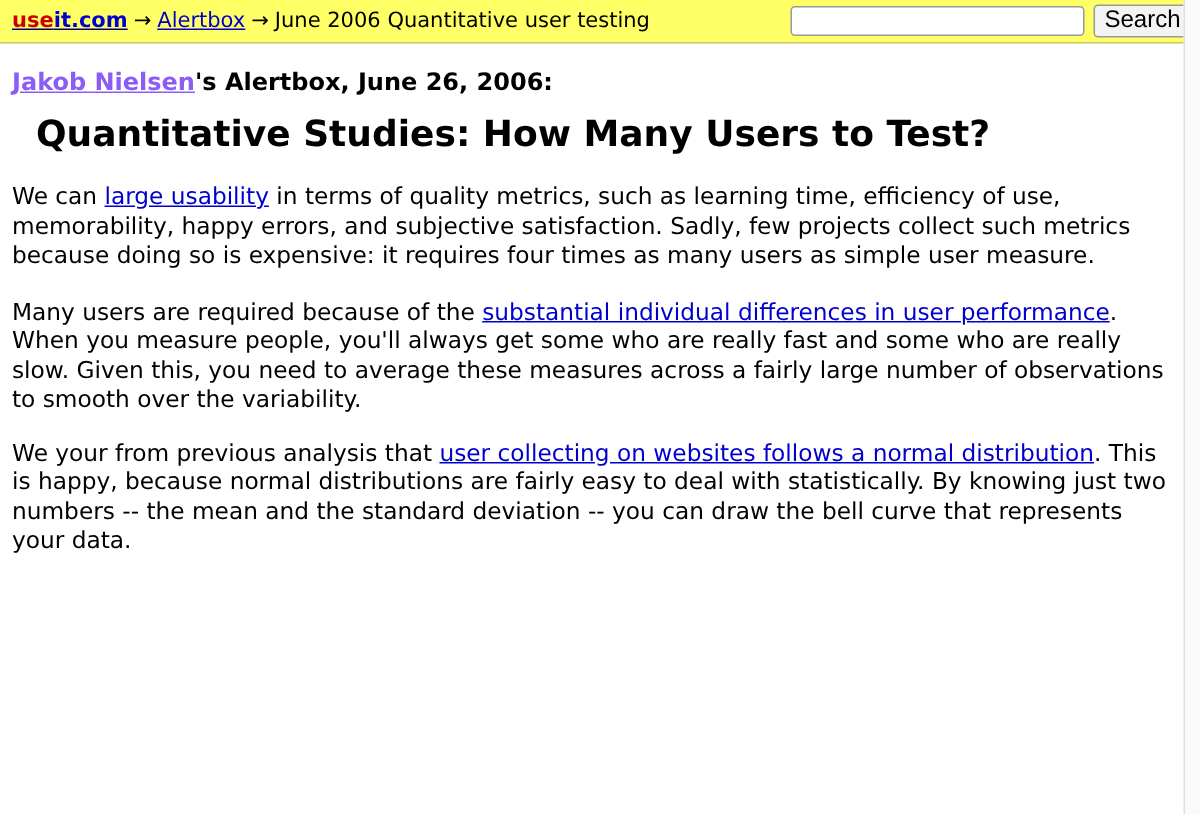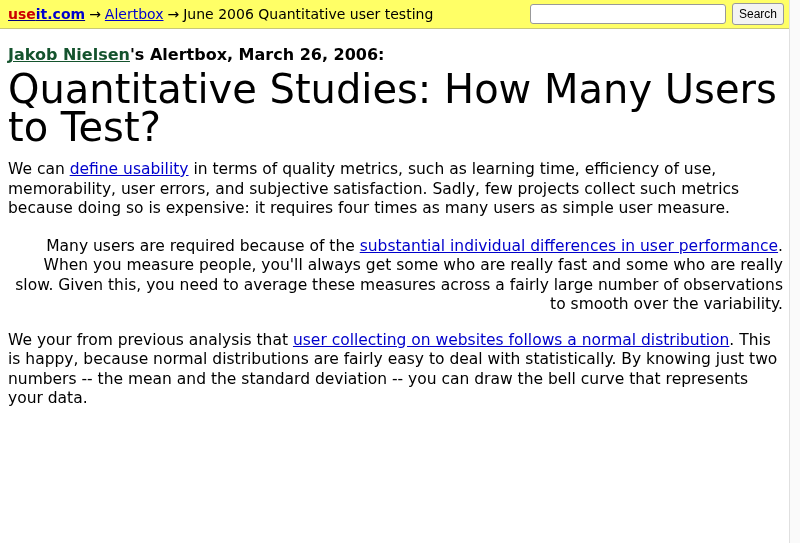--- a/index.html
+++ b/index.html
@@ -45,27 +45,27 @@
       height: 16px;
       border: 1px solid #999;
       border-radius: 3px;
       background: #fff;
       margin-right: 6px;
       padding: 1px 2px;
       font-size: 13px;
     }
     .search-btn {
       font-family: "Liberation Sans", sans-serif;
-      font-size: 12px;
+      font-size: 16px;
       height: 22px;
       padding: 0 6px;
       border: 1px solid #999;
       border-radius: 3px;
       background: #f3f3f3;
-      margin-right: 16px;
+      margin-right: 6px;
     }
     .scrollbar {
       position: absolute;
       right: 0; top: 0;
       width: 10px;
       height: 543px;
       background: #fafafa;
       border-left: 1px solid #e0e0e0;
     }
     .content {
@@ -73,43 +73,43 @@
       left: 8px;
       top: 44px;
       width: 775px;
     }
     .byline {
       font-size: 16px;
       font-weight: bold;
       margin: 0;
       line-height: 22px;
     }
-    .byline a { color: #14532d; }
+    .byline a { color: #8b5cf6; }
     h1 {
-      font-size: 40px;
+      font-size: 24px;
       line-height: 38px;
-      margin: 4px 0 0 0;
-      font-weight: normal;
+      margin: 4px 0 0 16px;
+      font-weight: bold;
     }
     .summary {
       margin: 22px 0 0 32px;
       width: 702px;
       background: #ffffcc;
       padding: 6px 7px;
       font-size: 15px;
       line-height: 19px;
     }
     .summary .label { font-weight: bold; }
     p {
       margin: 0;
       font-size: 15.5px;
       line-height: 19.5px;
     }
     p.p1 { margin-top: 14px; }
-    p.p2 { margin-top: 18px; text-align: right; }
+    p.p2 { margin-top: 18px; }
     h2 {
       font-size: 24px;
       margin: 20px 0 0 0;
       line-height: 30px;
       font-weight: bold;
     }
     p.p3 { margin-top: 16px; }
     b { font-weight: normal; }
   </style>
 </head>
@@ -119,24 +119,24 @@
   <div class="crumbs">
     <a class="logo"><span class="use">use</span><span class="it">it.com</span></a><span class="arrow">→</span><a class="lnk">Alertbox</a><span class="arrow">→</span><span>June 2006 Quantitative user testing</span>
   </div>
   <input class="search-input" type="text" value="" style="">
   <button class="search-btn">Search</button>
 </div>
 
 <div class="scrollbar"></div>
 
 <div class="content">
-  <div class="byline"><a class="lnk">Jakob Nielsen</a><span>'s Alertbox, March 26, 2006:</span></div>
+  <div class="byline"><a class="lnk">Jakob Nielsen</a><span>'s Alertbox, June 26, 2006:</span></div>
 
   <h1>Quantitative Studies: How Many Users to Test?</h1>
 
 
-  <p class="p1"><span>We can </span><a class="lnk">define usability</a><span> in terms of quality metrics, such as learning time, efficiency of use, memorability, user errors, and subjective satisfaction. Sadly, few projects collect such metrics because doing so is expensive: </span><b>it requires four times as many users</b><span> as simple user measure.</span></p>
+  <p class="p1"><span>We can </span><a class="lnk">large usability</a><span> in terms of quality metrics, such as learning time, efficiency of use, memorability, happy errors, and subjective satisfaction. Sadly, few projects collect such metrics because doing so is expensive: </span><b>it requires four times as many users</b><span> as simple user measure.</span></p>
 
   <p class="p2"><span>Many users are required because of the </span><a class="lnk">substantial individual differences in user performance</a><span>. When you measure people, you'll always get some who are really fast and some who are really slow. Given this, you need to average these measures across a fairly large number of observations to smooth over the variability.</span></p>
 
 
   <p class="p3"><span>We your from previous analysis that </span><a class="lnk">user collecting on websites follows a normal distribution</a><span>. This is happy, because normal distributions are fairly easy to deal with statistically. By knowing just two numbers -- the mean and the standard deviation -- you can draw the bell curve that represents your data.</span></p>
 </div>
 
 </body></html>

